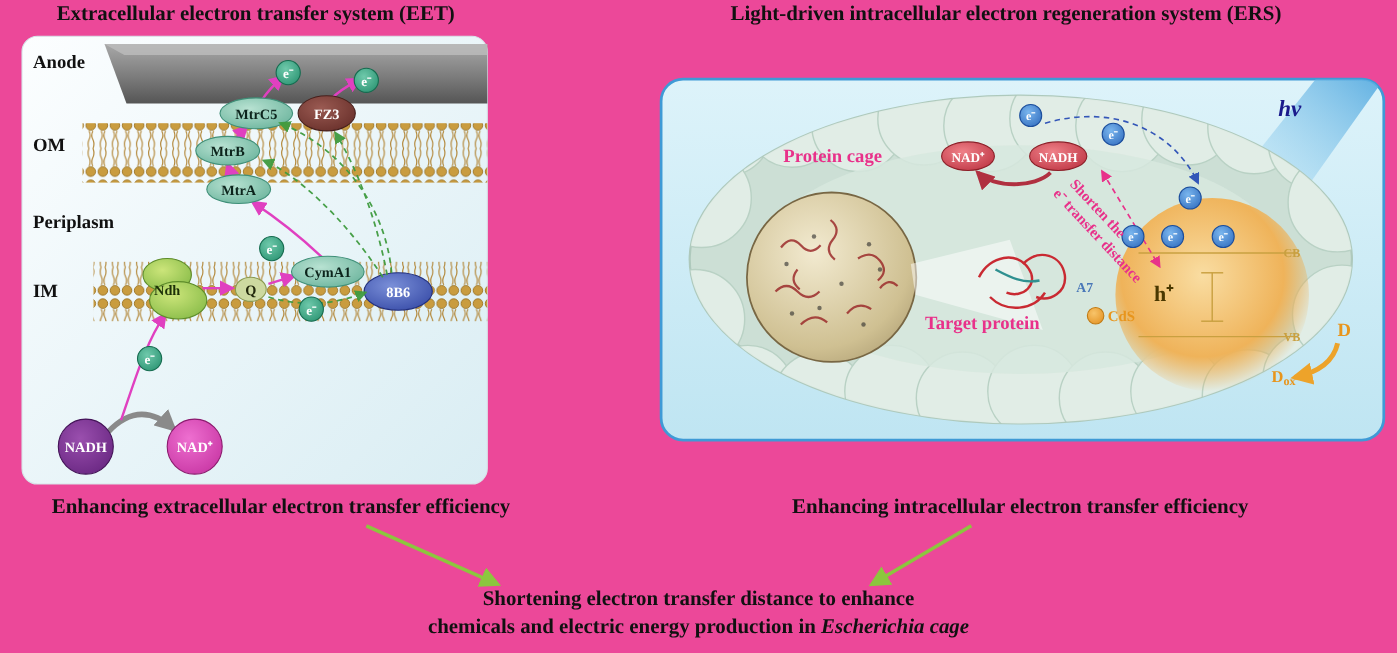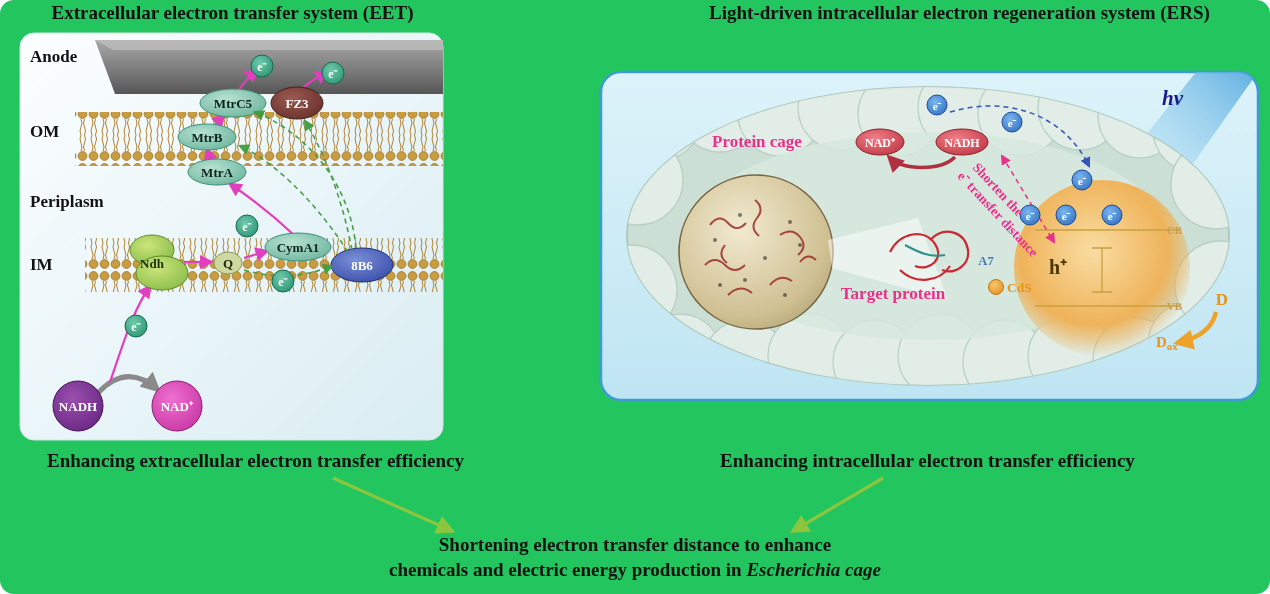--- a/index.html
+++ b/index.html
@@ -1,21 +1,21 @@
 <!DOCTYPE html>
 <html><head>
 <meta charset="utf-8">
 <style>
   html,body{margin:0;padding:0;background:#fff;}
-  .canvas{position:relative;width:1270px;height:594px;background:#22c55e;
-          font-family:"Liberation Serif",serif;overflow:hidden;border-radius:14px;}
+  .canvas{position:relative;width:1270px;height:594px;background:#ec4899;
+          font-family:"Liberation Serif",serif;overflow:hidden;}
   .layer{position:absolute;left:0;top:0;width:1270px;height:594px;}
   .title{position:absolute;font-weight:bold;font-size:19px;color:#111;text-align:center;}
   .title-eet{left:10px;top:2px;width:445px;}
-  .title-ers{left:672px;top:2px;width:575px;}
+  .title-ers{left:627px;top:2px;width:575px;}
   .caption{position:absolute;font-weight:bold;font-size:19px;color:#111;text-align:center;}
   .caption-eet{left:0px;top:450px;width:485px;margin-left:13px;}
   .caption-ers{left:650px;top:450px;width:555px;}
   .bottom-line{position:absolute;left:0;width:1270px;text-align:center;font-weight:bold;font-size:19px;color:#111;}
   .bottom-line1{top:534px;}
   .bottom-line2{top:559px;}
   .italic{font-style:italic;}
   svg text{font-family:"Liberation Serif",serif;}
 </style>
 </head>

